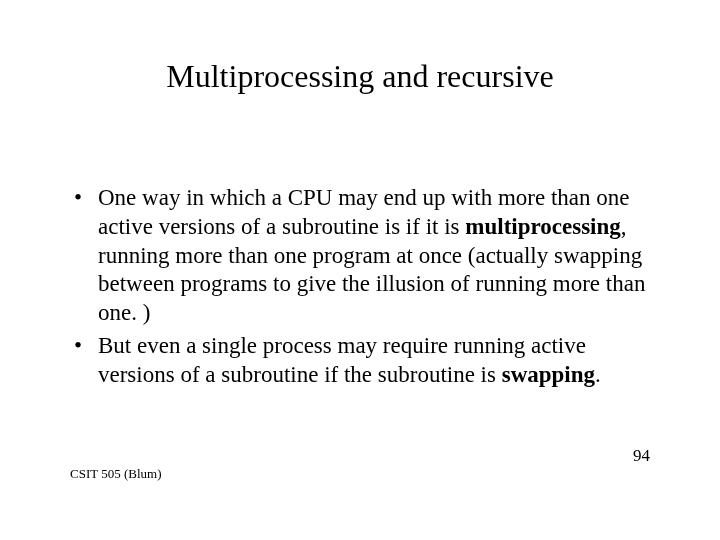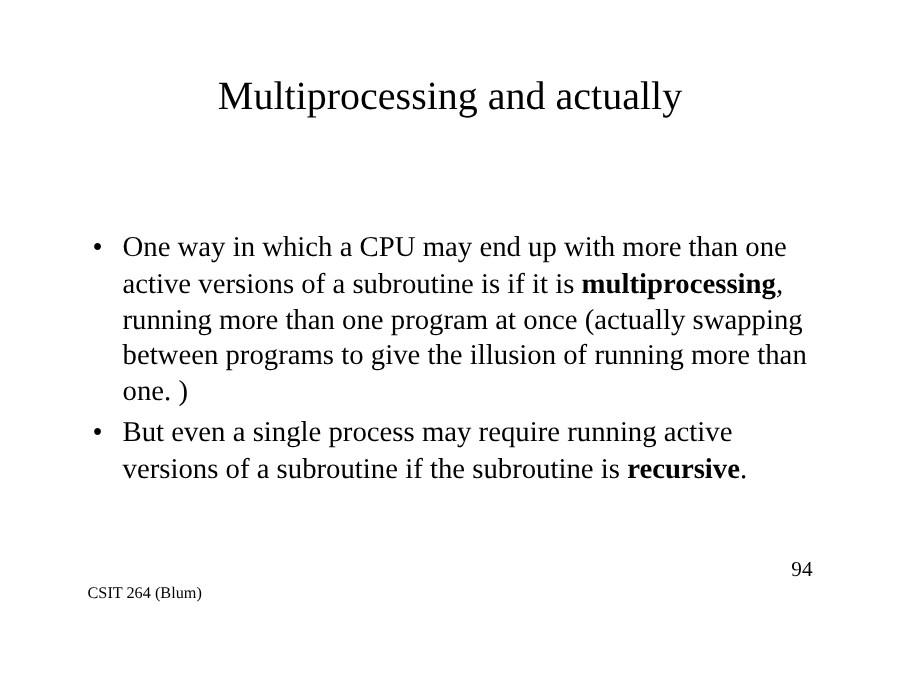--- a/index.html
+++ b/index.html
@@ -60,27 +60,27 @@
     right: 70px;
     bottom: 74px;
     font-size: 17px;
   }
 </style>
 </head>
 <body>
 
 <div class="slide">
 
-  <div class="title">Multiprocessing and actually</div>
+  <div class="title">Multiprocessing and recursive</div>
 
   <div class="body">
     <div class="bullet">
       <span>One way in which a CPU may end up with more than one active versions of a subroutine is if it is </span><span class="b1a">multiprocessing</span><span>, running more than one program at once (actually swapping between programs to give the illusion of running more than one. )</span>
     </div>
     <div class="bullet">
-      <span>But even a single process may require running active versions of a subroutine if the subroutine is </span><span class="b1a">recursive</span><span>.</span>
+      <span>But even a single process may require running active versions of a subroutine if the subroutine is </span><span class="b1a">swapping</span><span>.</span>
     </div>
   </div>
 
-  <div class="footer-left">CSIT 264 (Blum)</div>
+  <div class="footer-left">CSIT 505 (Blum)</div>
   <div class="footer-right">94</div>
 
 </div>
 
 </body></html>

